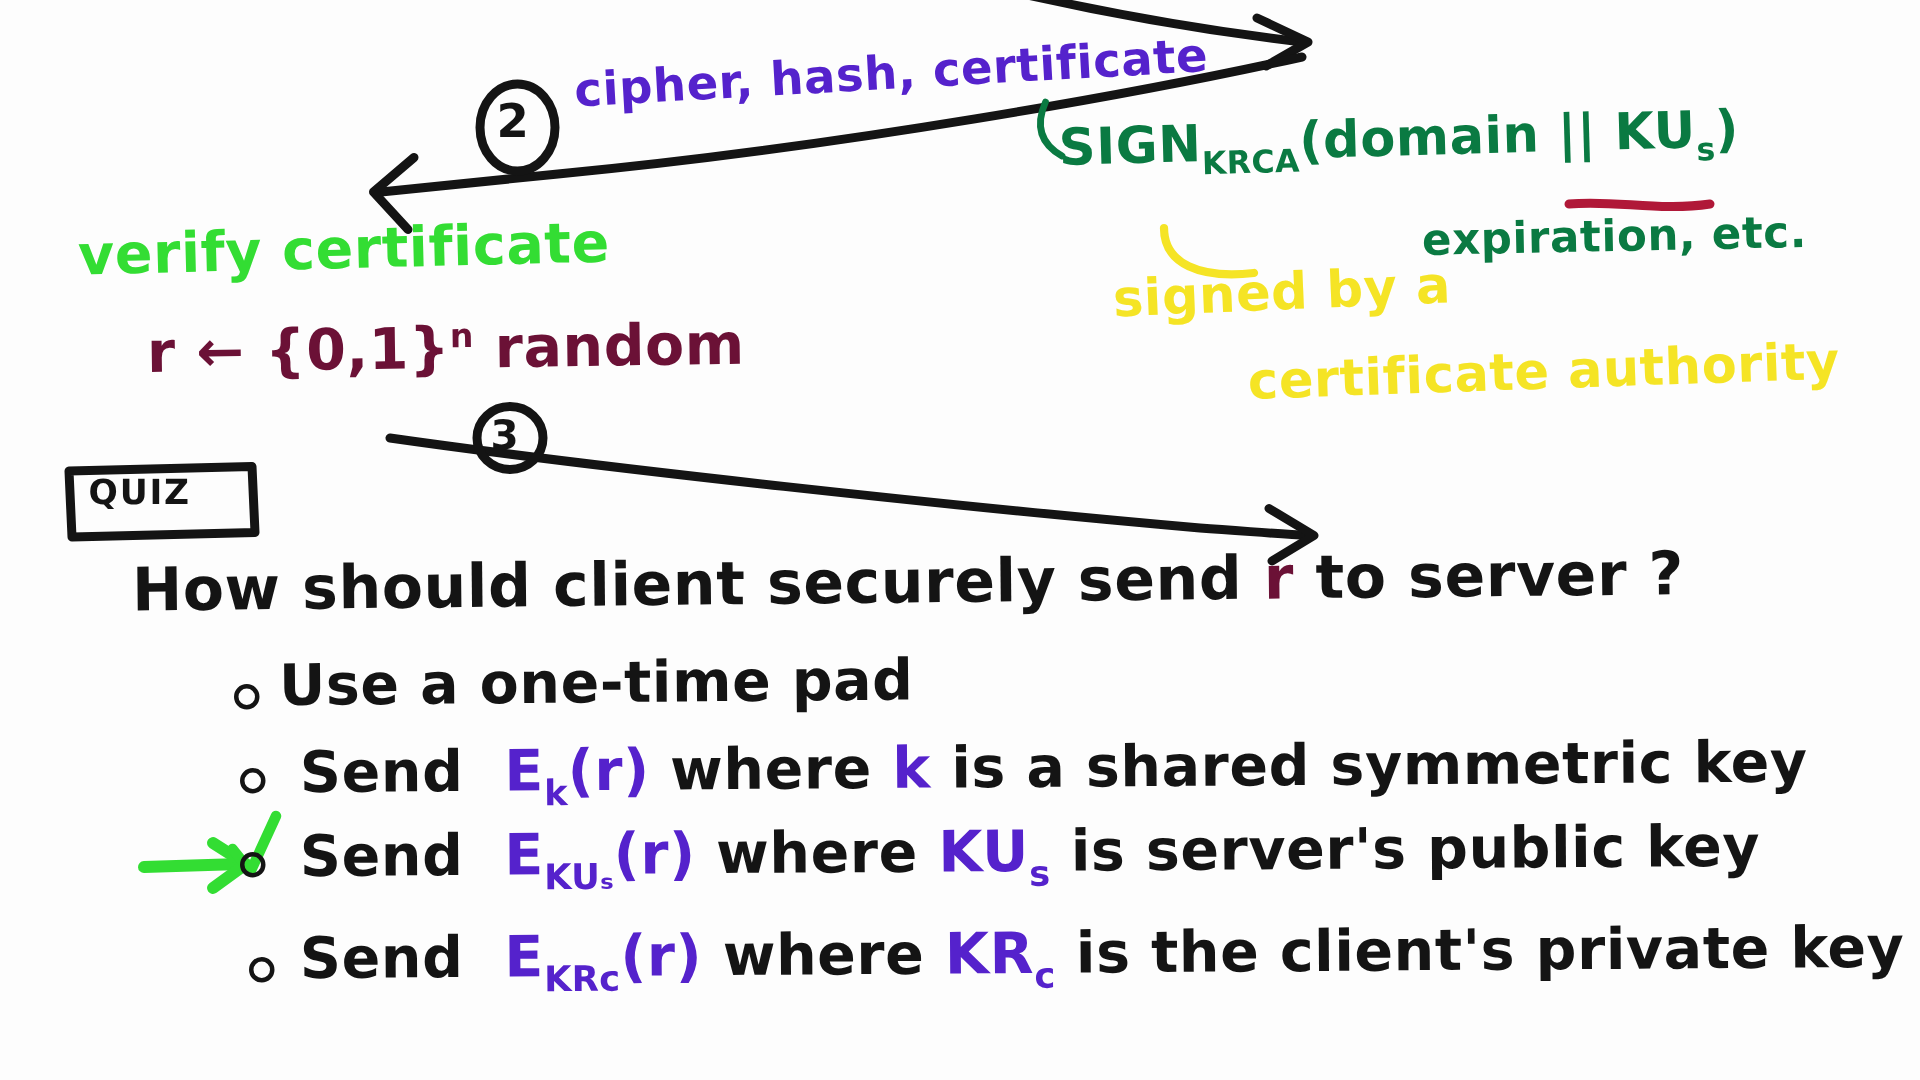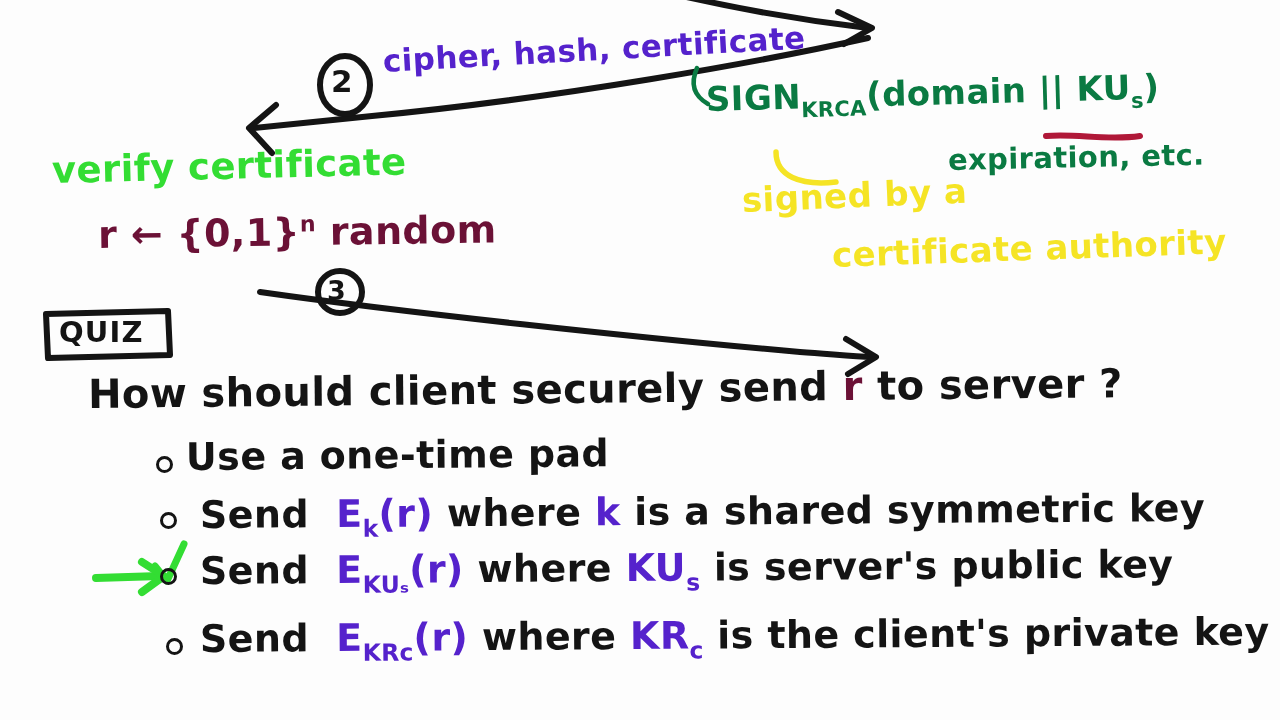--- a/index.html
+++ b/index.html
@@ -49,21 +49,21 @@
   .ink-maroon { color: #6b1136; }
 
   
   #t-cipher      { left: 383px;  top: 46px;  font-size: 31px; transform: rotate(-3.2deg); transform-origin: left center; }
   #t-sign        { left: 706px;  top: 82px;  font-size: 34px; transform: rotate(-1.6deg); transform-origin: left center; }
   #t-expiration  { left: 948px;  top: 146px; font-size: 29px; transform: rotate(-1.2deg); transform-origin: left center; }
   #t-signedby    { left: 742px;  top: 183px; font-size: 34px; transform: rotate(-2.4deg); transform-origin: left center; }
   #t-certauth    { left: 832px;  top: 238px; font-size: 34px; transform: rotate(-2.0deg); transform-origin: left center; }
   #t-verify      { left: 52px;   top: 152px; font-size: 37px; transform: rotate(-1.4deg); transform-origin: left center; }
   #t-random      { left: 98px;   top: 216px; font-size: 38px; transform: rotate(-0.8deg); transform-origin: left center; }
-  #t-quiz        { left: 59px;   top: 318px; font-size: 29px; letter-spacing: 1.2px; }
+  #t-quiz        { left: 59px;   top: 318px; font-size: 23px; letter-spacing: 1.2px; }
   #t-question    { left: 88px;   top: 374px; font-size: 40px; transform: rotate(-0.6deg); transform-origin: left center; }
   #o1            { left: 186px;  top: 438px; font-size: 38px; transform: rotate(-0.5deg); transform-origin: left center; }
   #o2            { left: 200px;  top: 496px; font-size: 38px; transform: rotate(-0.4deg); transform-origin: left center; }
   #o3            { left: 200px;  top: 552px; font-size: 38px; transform: rotate(-0.4deg); transform-origin: left center; }
   #o4            { left: 200px;  top: 620px; font-size: 38px; transform: rotate(-0.4deg); transform-origin: left center; }
   .bullet {
     position: absolute;
     width: 11px; height: 11px;
     border: 3px solid #141414;
     border-radius: 50%;

